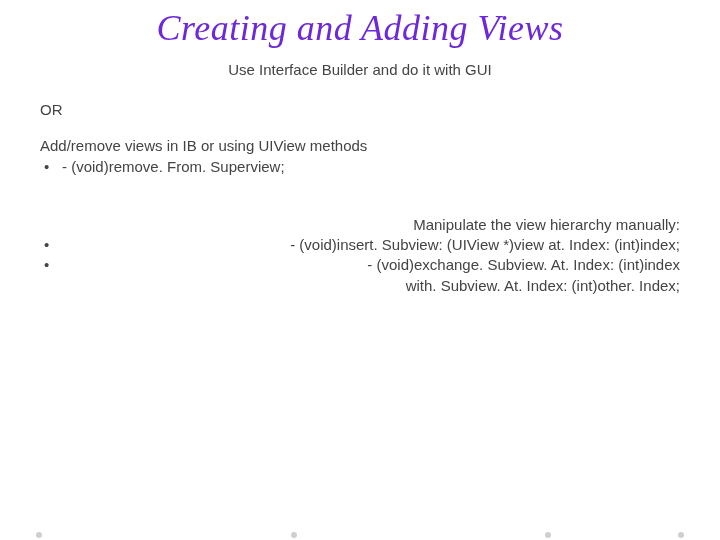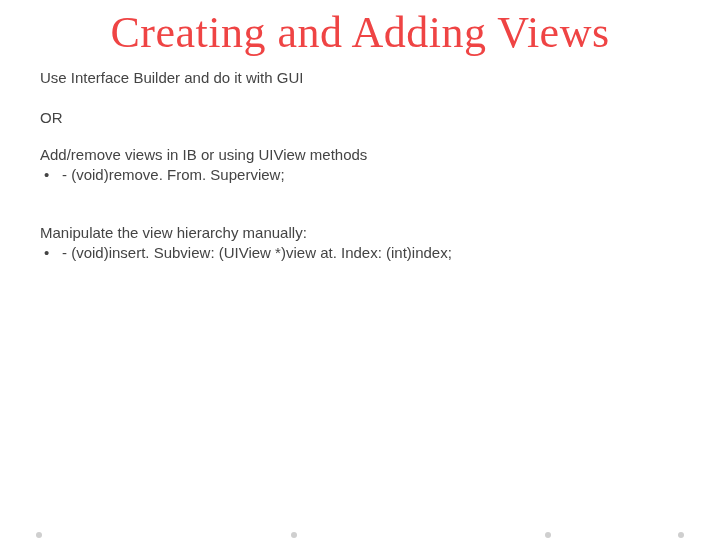--- a/index.html
+++ b/index.html
@@ -13,38 +13,39 @@
     overflow: hidden;
   }
   .slide {
     position: relative;
     width: 720px;
     height: 540px;
     box-sizing: border-box;
   }
   .title {
     font-family: Garamond, "Times New Roman", Times, serif;
-    font-size: 44px;
+    font-size: 36px;
     font-weight: 400;
-    color: #ef4444;
+    color: #6d28d9;
     text-align: center;
     line-height: 1.05;
     margin: 10px 40px 12px 40px;
     letter-spacing: 0.5px;
+    font-style: italic;
   }
   .body-block {
     margin: 0 40px;
     font-size: 15px;
     line-height: 1.35;
     color: #444;
   }
-  .block-1 { margin-top: 6px; }
+  .block-1 { margin-top: 6px; text-align: center; }
   .block-2 { margin-top: 20px; }
   .block-3 { margin-top: 16px; }
-  .block-4 { margin-top: 38px; }
+  .block-4 { margin-top: 38px; text-align: right; }
   ul.bullets {
     list-style: none;
     padding: 0;
     margin: 0;
   }
   ul.bullets > li {
     position: relative;
     padding-left: 22px;
     margin: 0;
     line-height: 1.35;
@@ -99,20 +100,24 @@
     <div>Add/remove views in IB or using UIView methods</div>
     <ul class="bullets">
       <li>- (void)remove. From. Superview;</li>
     </ul>
   </div>
 
   <div class="body-block block-4">
     <div>Manipulate the view hierarchy manually:</div>
     <ul class="bullets">
       <li>- (void)insert. Subview: (UIView *)view at. Index: (int)index;</li>
+      <li>
+        <span>- (void)exchange. Subview. At. Index: (int)index</span>
+        <span class="continuation">with. Subview. At. Index: (int)other. Index;</span>
+      </li>
     </ul>
   </div>
 
   <div class="decor-dots">
     <span class="d1"></span>
     <span class="d2"></span>
     <span class="d3"></span>
     <span class="d4"></span>
   </div>
 

